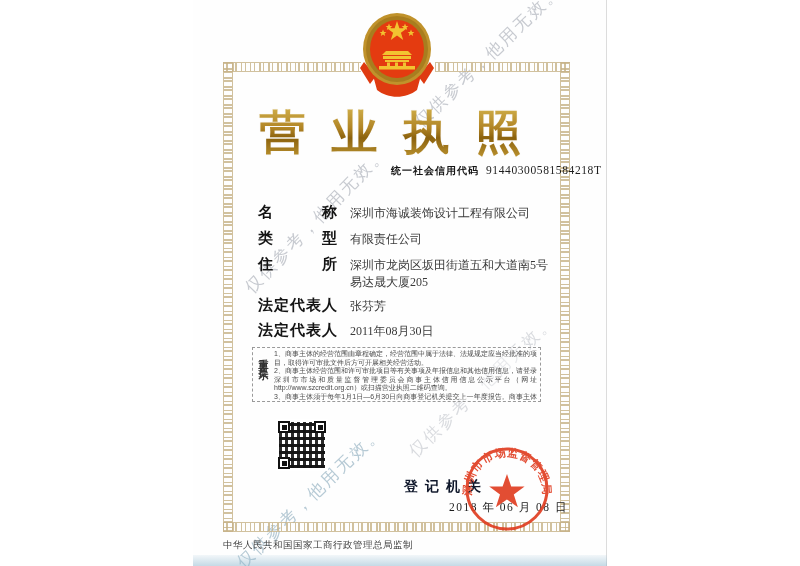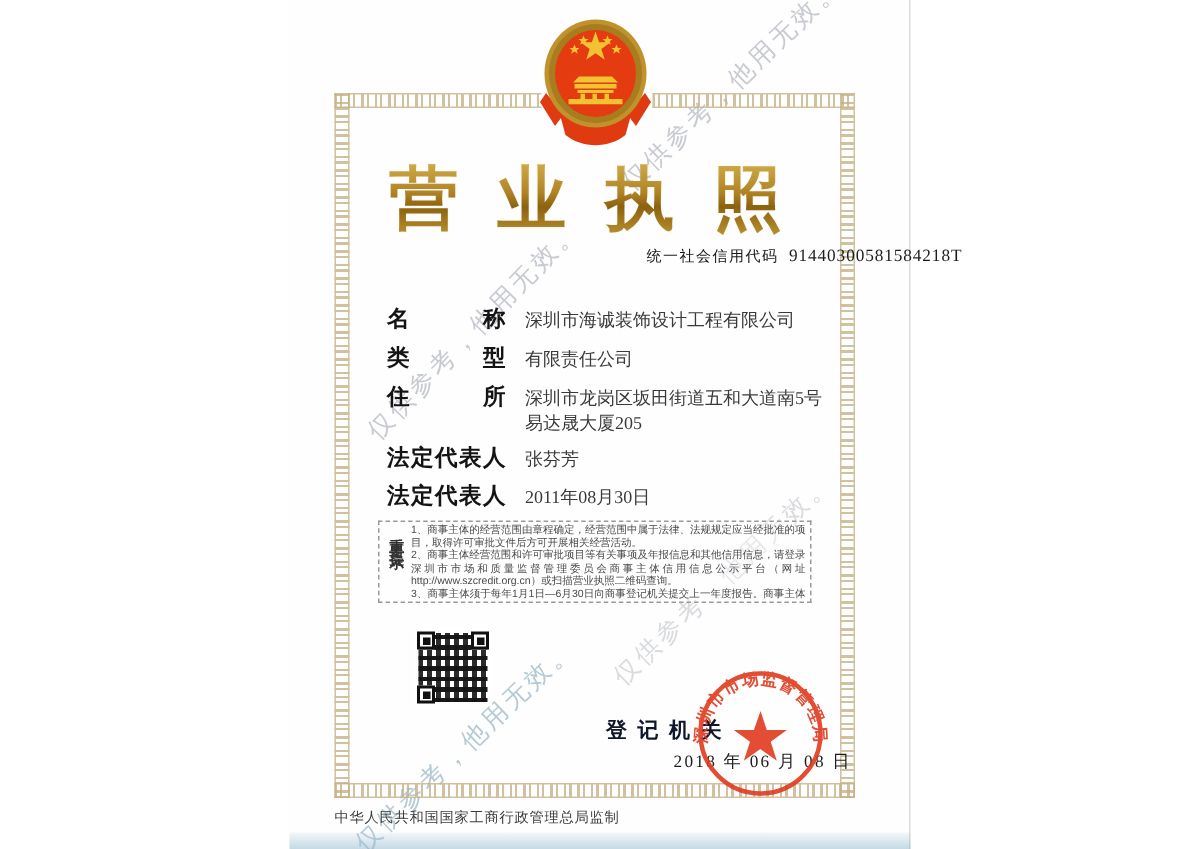--- a/index.html
+++ b/index.html
@@ -38,21 +38,21 @@
   
   .emblem{position:absolute;left:358px;top:10px;}
   
   .license-title{position:absolute;left:223px;top:102px;width:335px;text-align:center;
       font-size:46px;font-weight:bold;letter-spacing:26px;padding-left:26px;box-sizing:border-box;
       background:linear-gradient(180deg,#e8ca62 0%,#bb8d2b 42%,#8f6410 58%,#d9b044 100%);
       -webkit-background-clip:text;background-clip:text;color:transparent;
       text-shadow:0 0 1px rgba(120,85,10,.15);}
   
   .credit{position:absolute;left:391px;top:164px;display:flex;align-items:baseline;gap:7px;}
-  .credit-label{font-size:10px;font-weight:normal;color:#161616;letter-spacing:1px;margin-left:40px;}
+  .credit-label{font-size:10px;font-weight:bold;color:#161616;letter-spacing:1px;}
   .credit-code{font-size:11.5px;color:#1d1d1d;font-family:"Liberation Serif",serif;letter-spacing:.6px;}
   
   .row{position:absolute;left:258px;width:300px;display:flex;}
   .row .lbl{display:inline-block;width:79px;font-size:15px;font-weight:bold;color:#141414;
       text-align:justify;text-align-last:justify;flex:none;}
   .row .val{margin-left:13px;width:216px;font-size:12px;line-height:17px;color:#3a3a3a;
       font-family:"Liberation Serif",serif;padding-top:2px;}
   .r1{top:203px}.r2{top:229px}.r3{top:255px}.r4{top:296px}.r5{top:321px}
   
   .notice{position:absolute;left:252px;top:347px;width:289px;height:55px;

